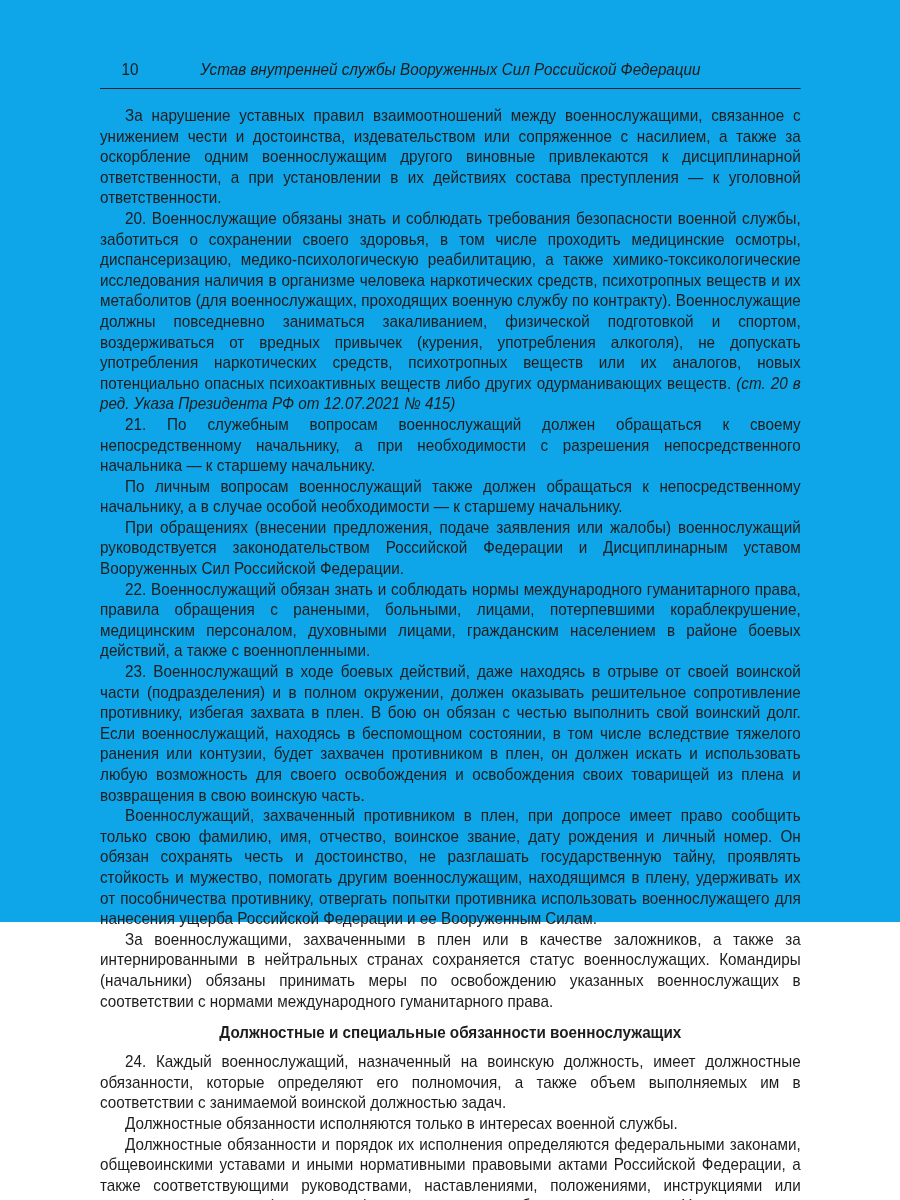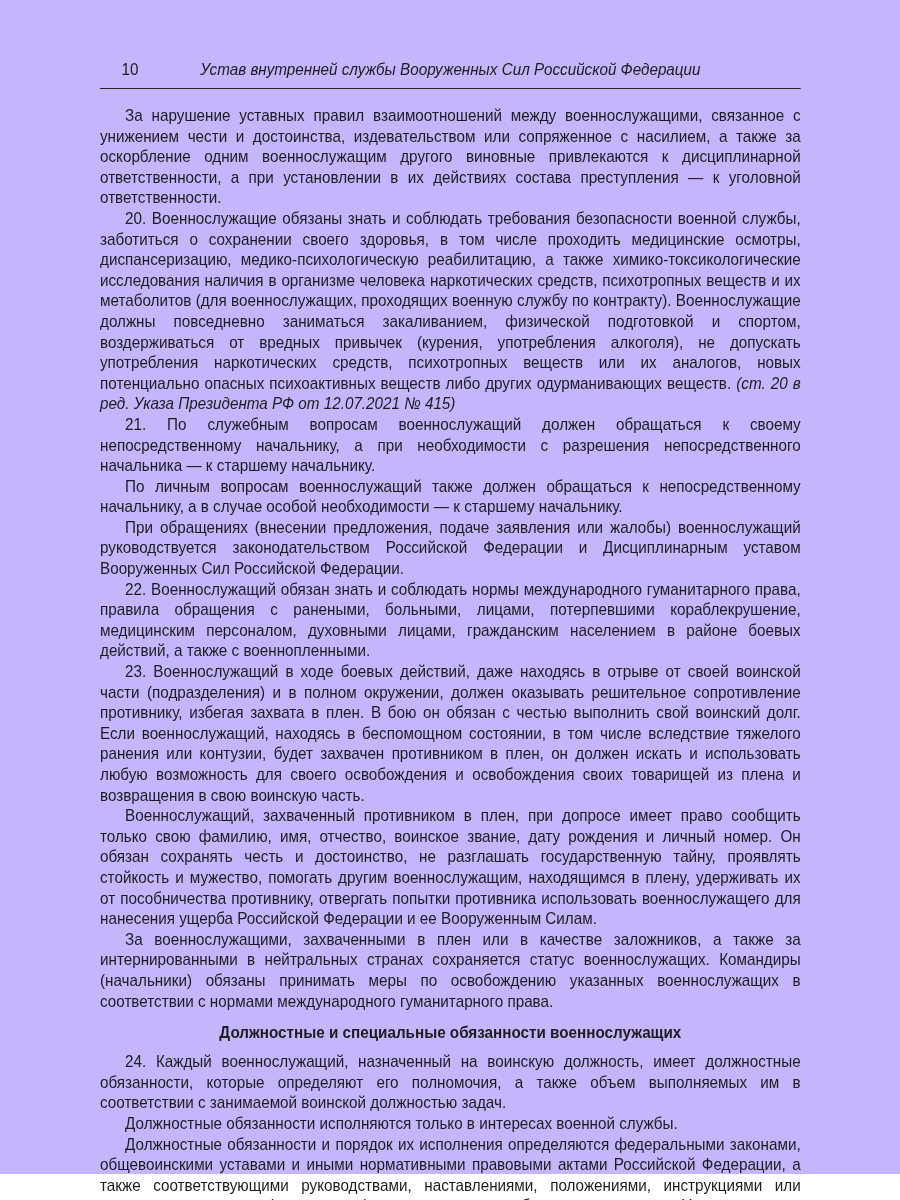--- a/index.html
+++ b/index.html
@@ -10,22 +10,22 @@
   body {
     width: 900px;
     height: 1200px;
     overflow: hidden;
     font-family: "Liberation Sans", sans-serif;
     color: #1d1d1d;
   }
   .page {
     position: relative;
     width: 900px;
-    height: 1174px;
-    background: #c4b5fd;
+    height: 922px;
+    background: #0ea5e9;
   }
   
   .content {
     position: absolute;
     left: 100px;
     top: 60px;
     width: 782px;
     transform: scaleX(0.896);
     transform-origin: 0 0;
   }

